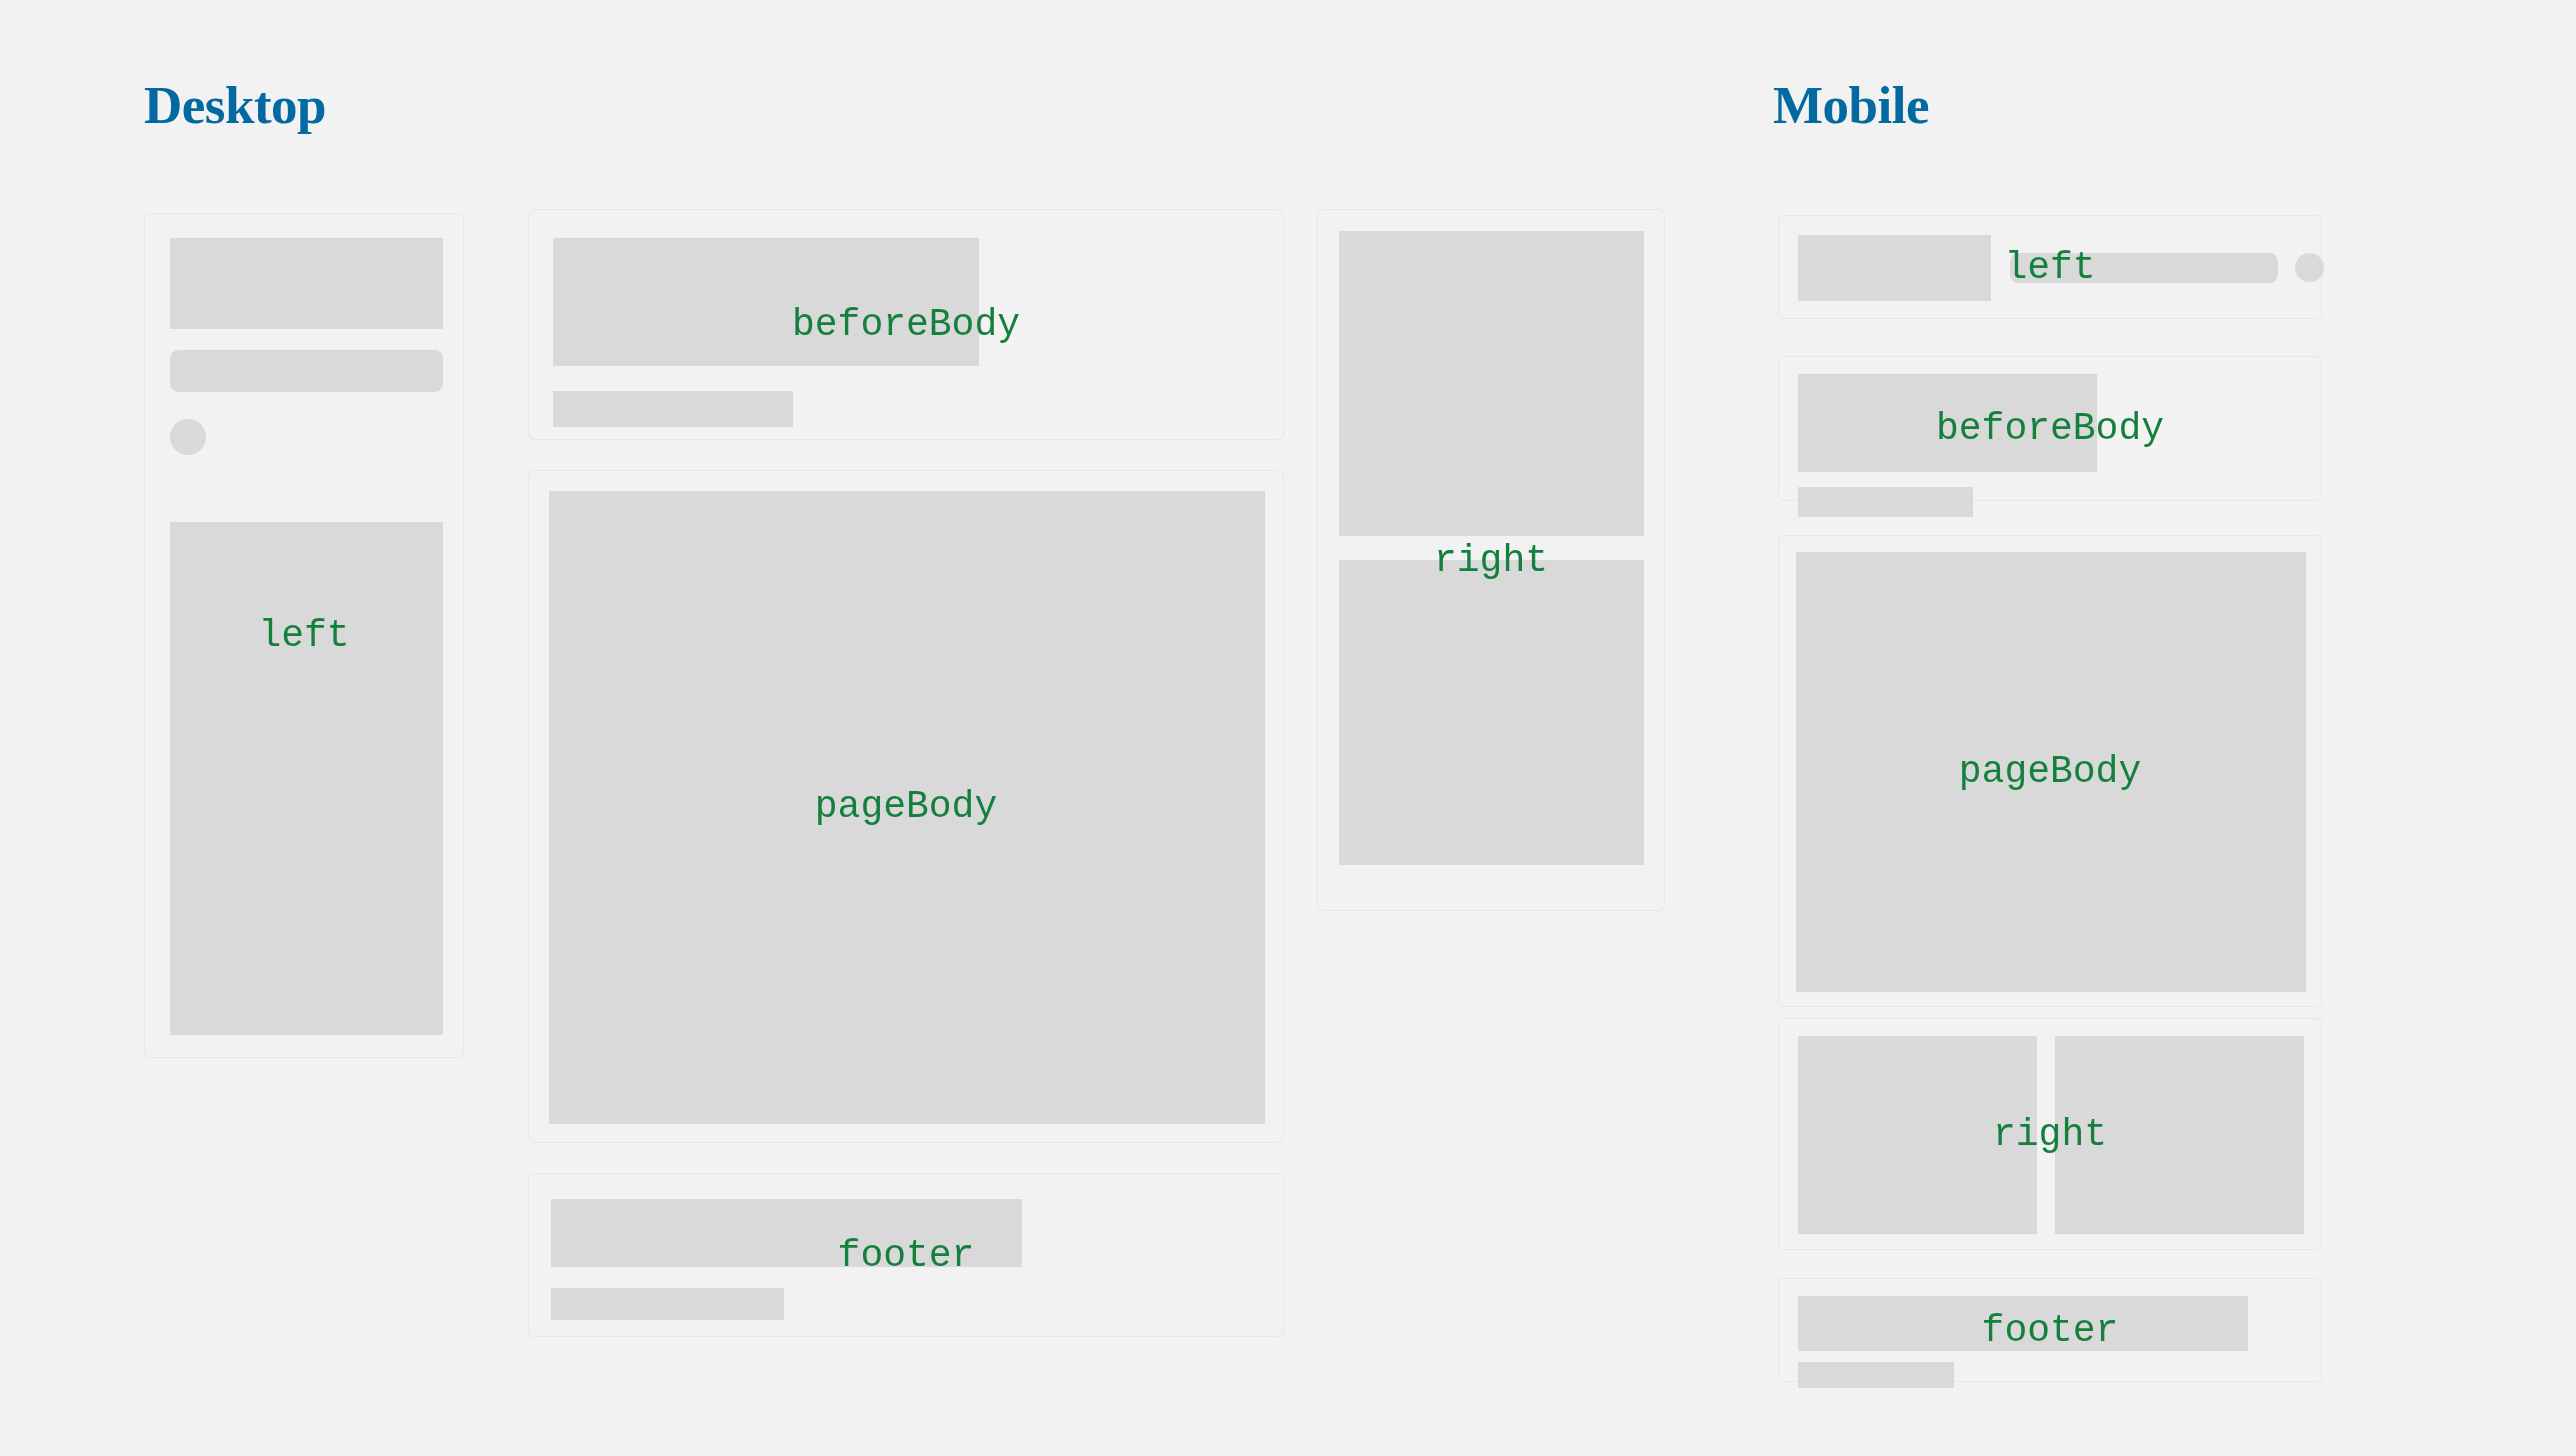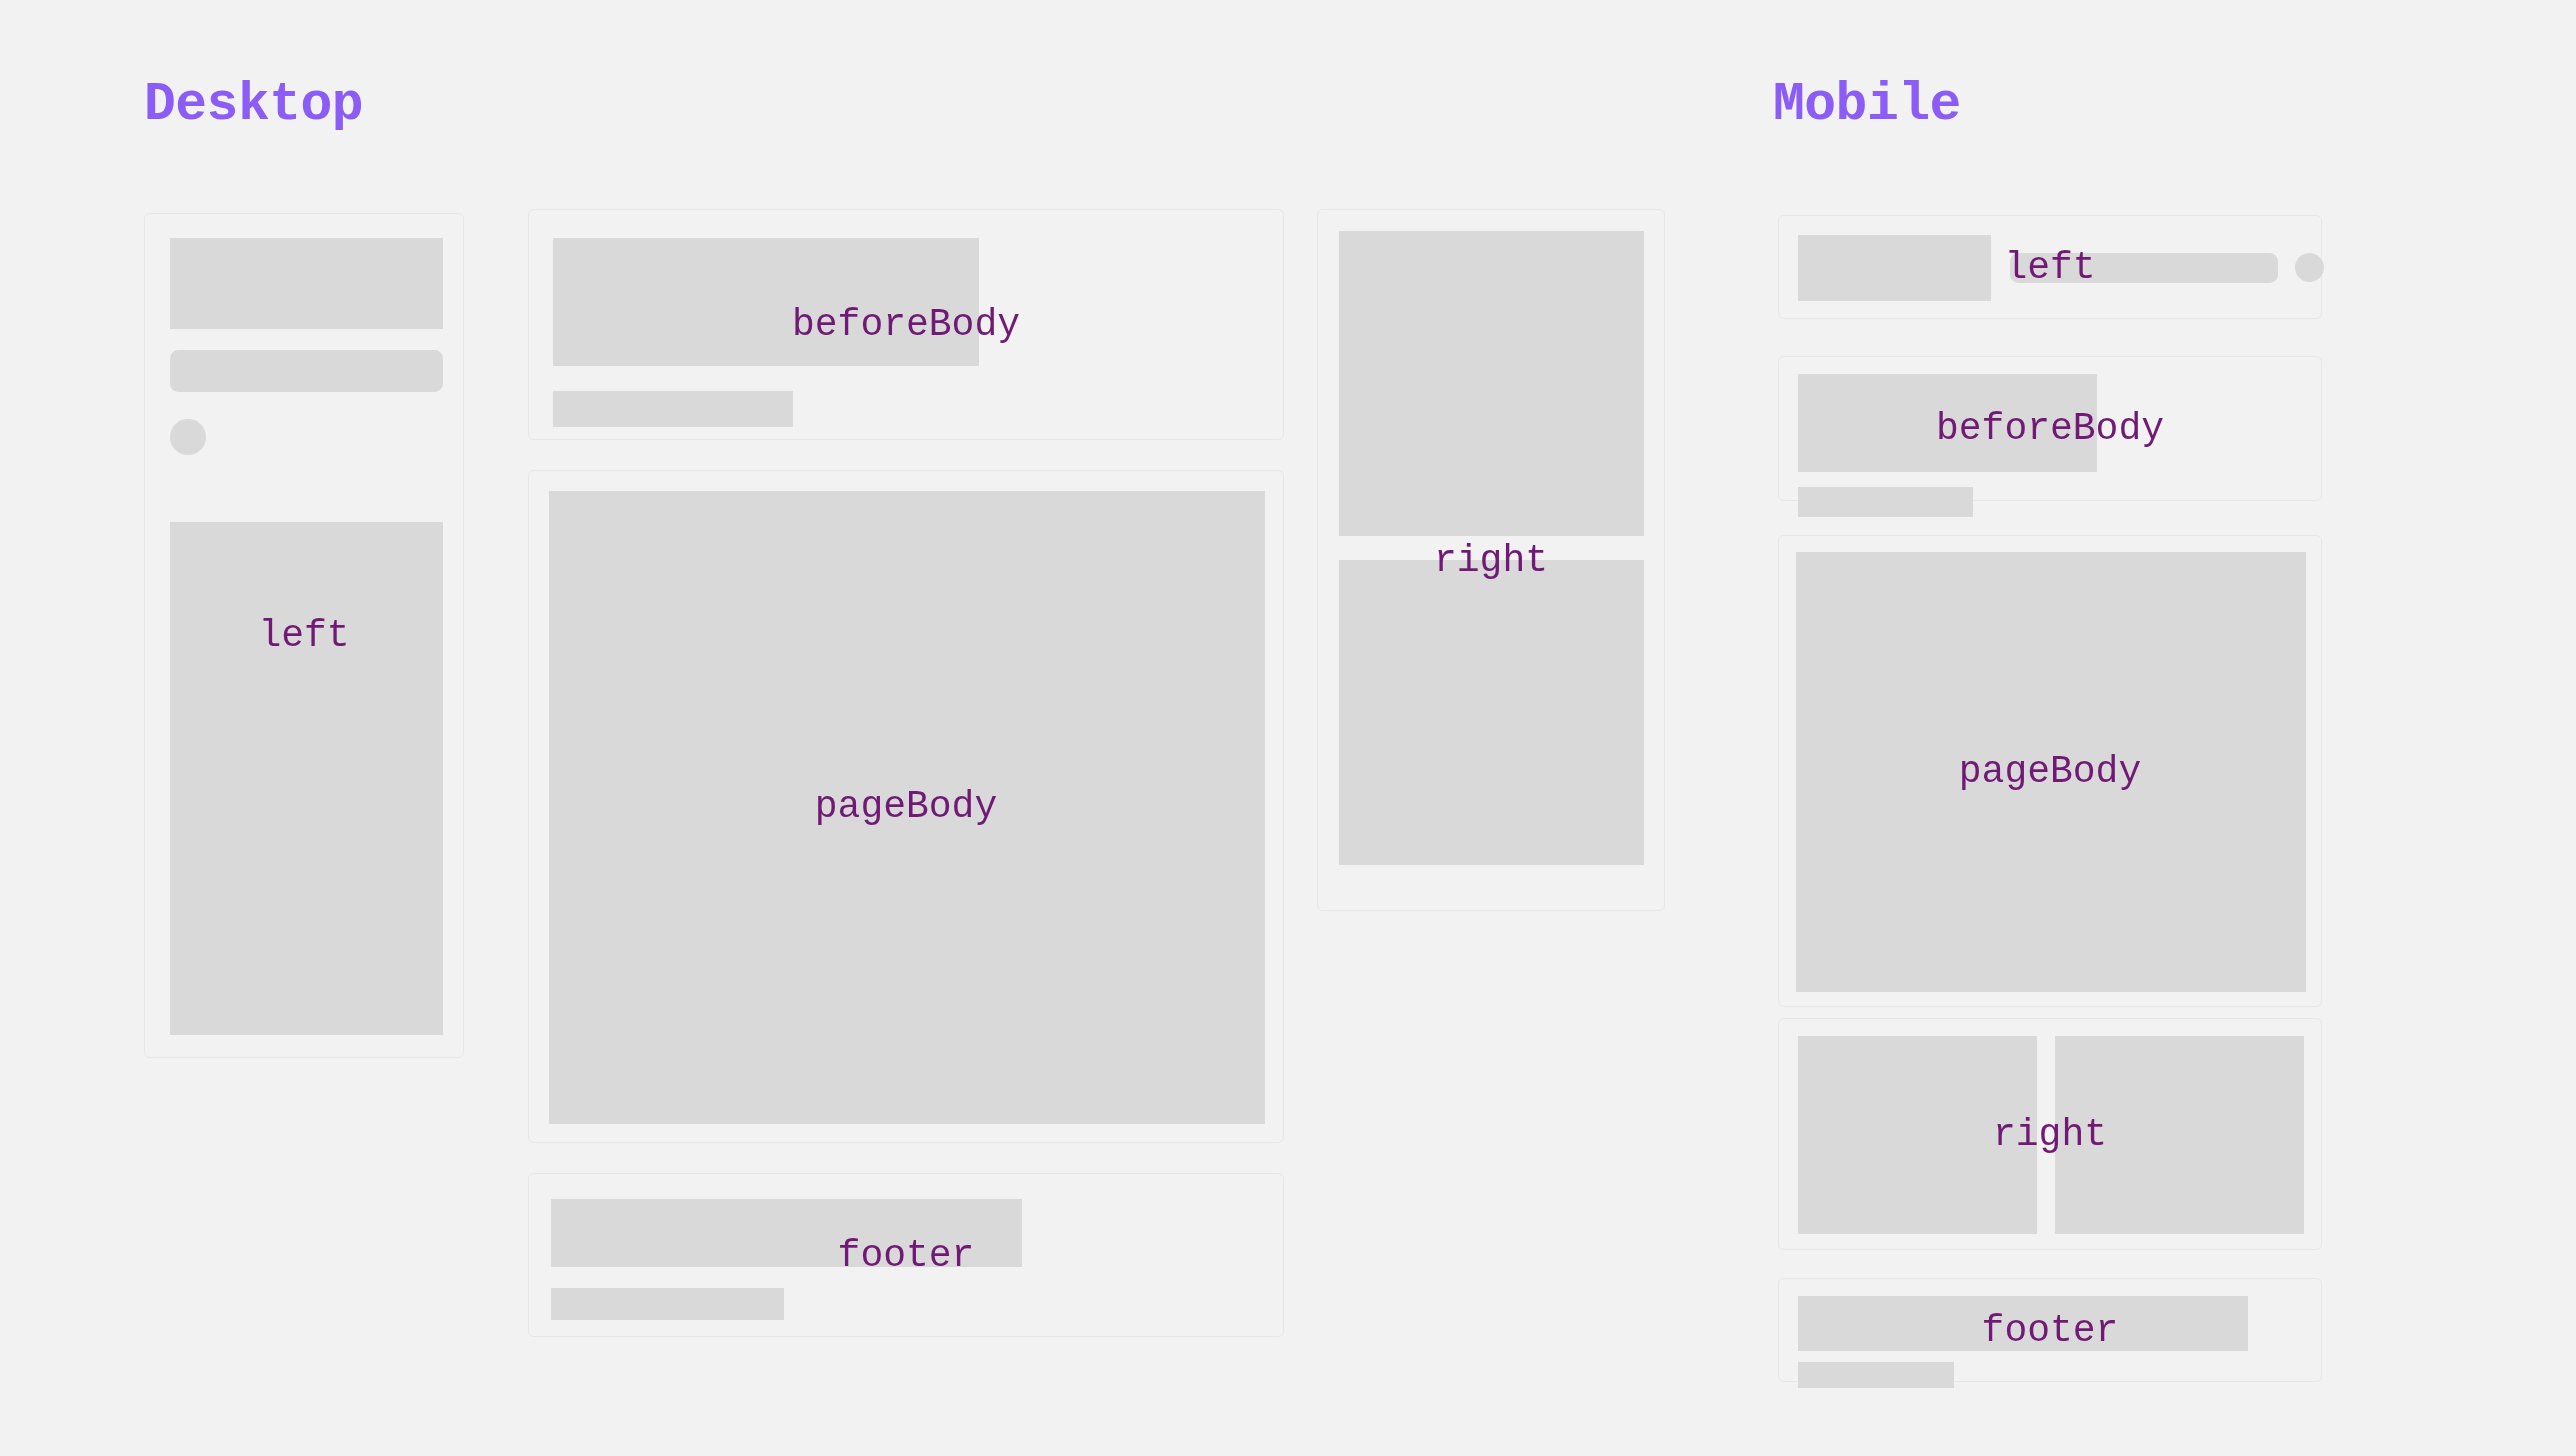--- a/index.html
+++ b/index.html
@@ -11,25 +11,25 @@
     height: 1456px;
     background: #f2f2f2;
     font-family: "Liberation Sans", sans-serif;
     overflow: hidden;
     position: relative;
   }
 
   
   .section-title {
     position: absolute;
-    font-family: Liberation Mono, monospace;
+    font-family: Liberation Serif, serif;
     font-weight: 700;
     font-size: 53px;
     line-height: 1;
-    color: #8b5cf6;
+    color: #0369a1;
     letter-spacing: -0.5px;
     white-space: nowrap;
   }
   #desktop-title { left: 144px; top: 79px; }
   #mobile-title  { left: 1773px; top: 79px; }
 
   
   .panel {
     position: absolute;
     box-sizing: border-box;
@@ -47,21 +47,21 @@
   .blk.circle { border-radius: 50%; }
 
   
   .mono-label {
     position: absolute;
     display: flex;
     align-items: center;
     justify-content: center;
     font-family: "Liberation Mono", "DejaVu Sans Mono", monospace;
     font-size: 38px;
-    color: #701a75;
+    color: #15803d;
     pointer-events: none;
     white-space: nowrap;
     z-index: 5;
   }
 
   
   #d-left-panel   { left: 144px;  top: 213px;  width: 320px; height: 845px; }
   #d-left-b1      { left: 25.4px;   top: 23.5px;   width: 273px; height: 91px; }
   #d-left-b2      { left: 25.4px;   top: 136px;  width: 273px; height: 42px; }
   #d-left-b3      { left: 25.4px;   top: 205px;  width: 36px;  height: 36px; }

